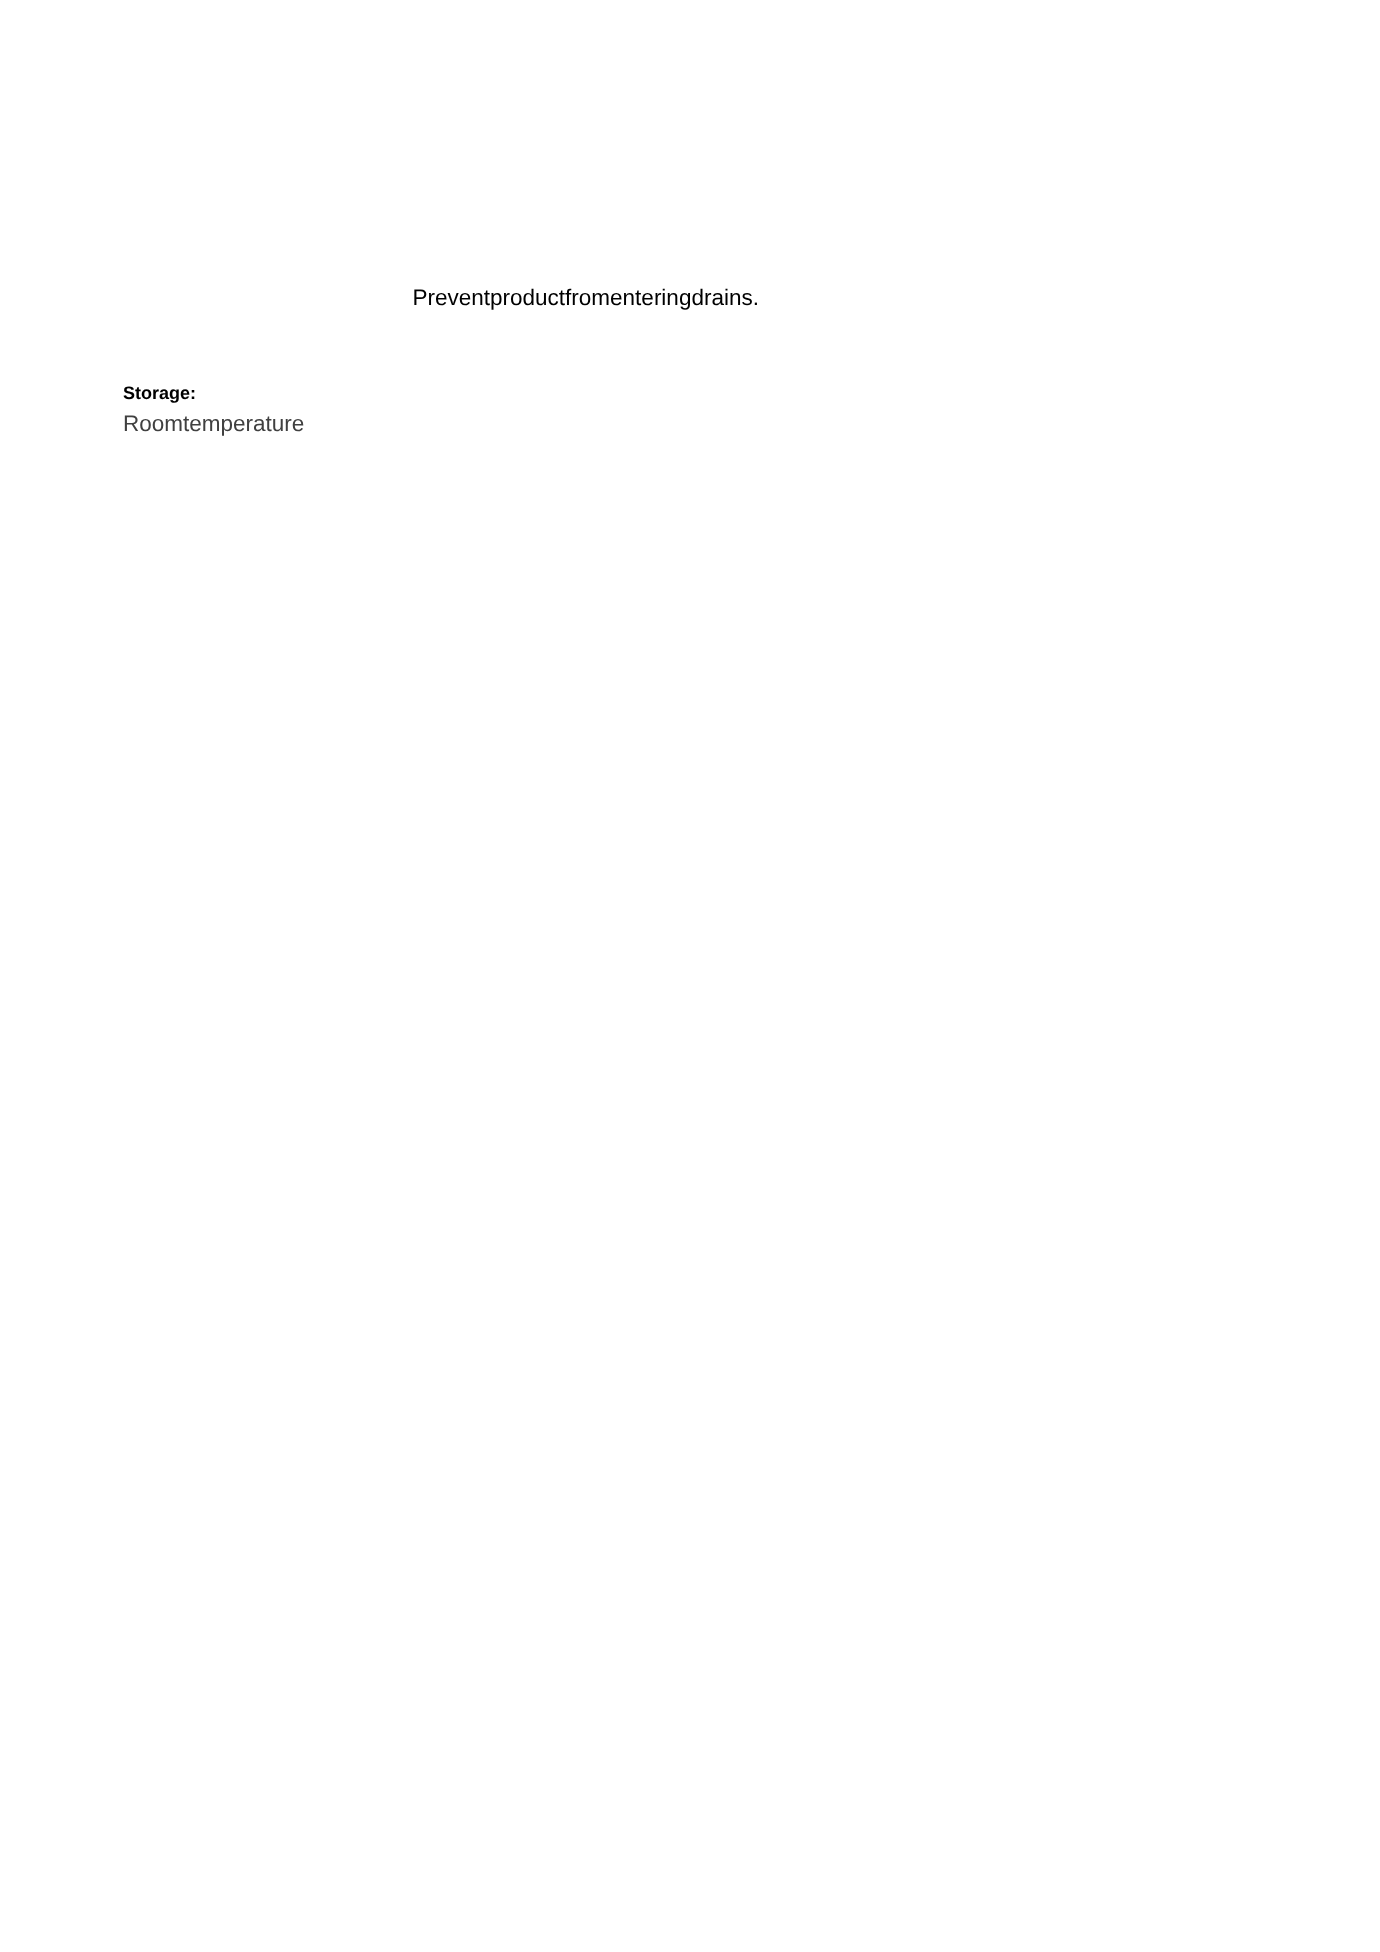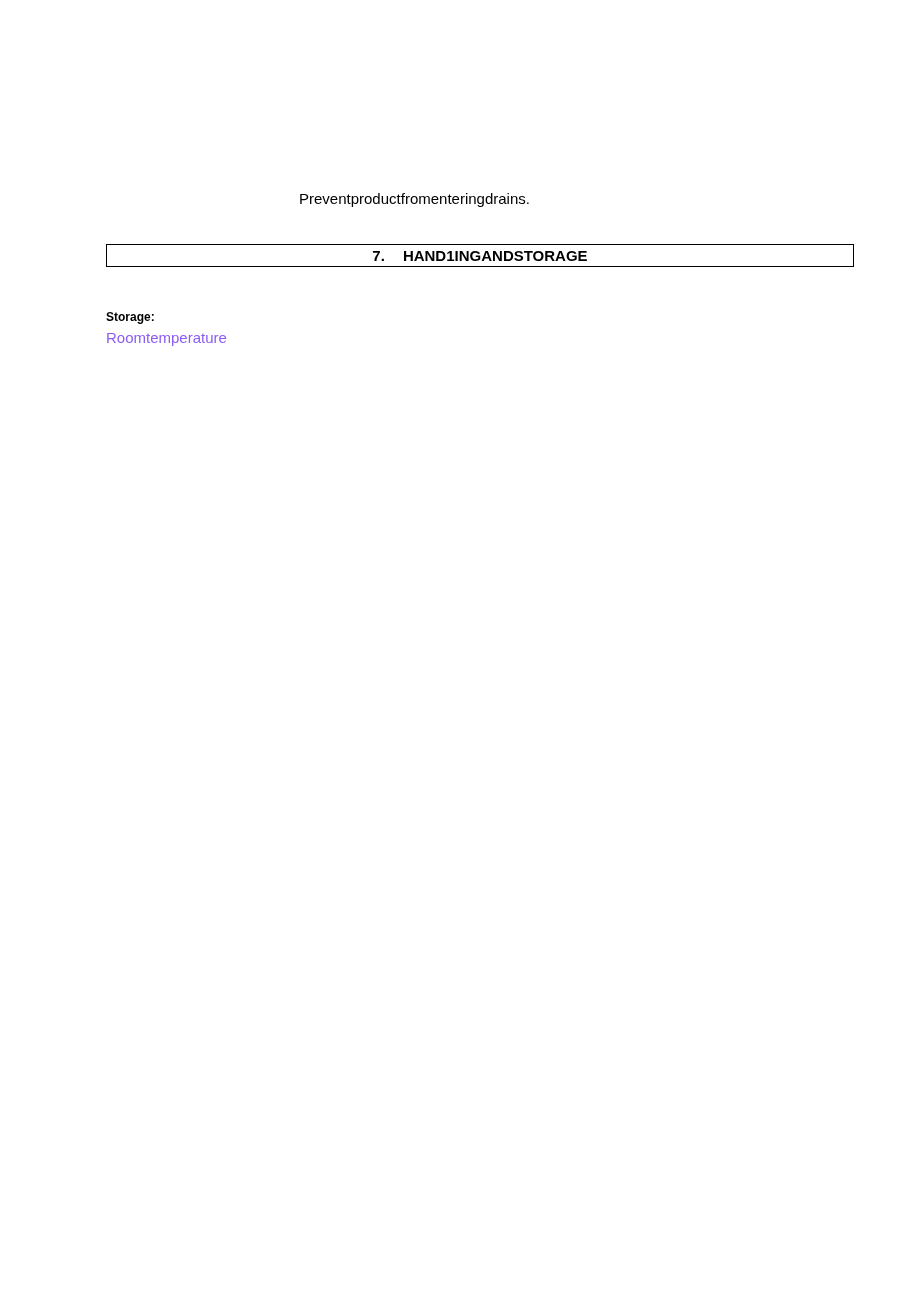--- a/index.html
+++ b/index.html
@@ -10,21 +10,21 @@
     body {
       font-family: Arial, Helvetica, sans-serif;
       background: #ffffff;
       width: 920px;
       height: 1301px;
       position: relative;
     }
     .content {
       position: absolute;
       top: 186px;
-      left: 106px;
+      left: 82px;
       right: 66px;
     }
     .indented-text {
       margin-left: 193px;
       font-size: 15px;
       line-height: 1.7;
       color: #000;
     }
     .section-header {
       margin-top: 32px;
@@ -41,31 +41,28 @@
     .storage-block {
       margin-top: 43px;
     }
     .storage-label {
       font-weight: bold;
       font-size: 12px;
       color: #000;
     }
     .storage-value {
       font-size: 15px;
-      color: #8b5cf6;
+      color: #404040;
       margin-top: 5px;
     }
   </style>
 </head>
 <body>
 
 <div class="content">
   <div class="indented-text">Preventproductfromenteringdrains.</div>
 
-  <div class="section-header">
-    <span class="number">7.</span><span>HAND1INGANDSTORAGE</span>
-  </div>
 
   <div class="storage-block">
     <div class="storage-label">Storage:</div>
     <div class="storage-value">Roomtemperature</div>
   </div>
 </div>
 
 </body></html>

